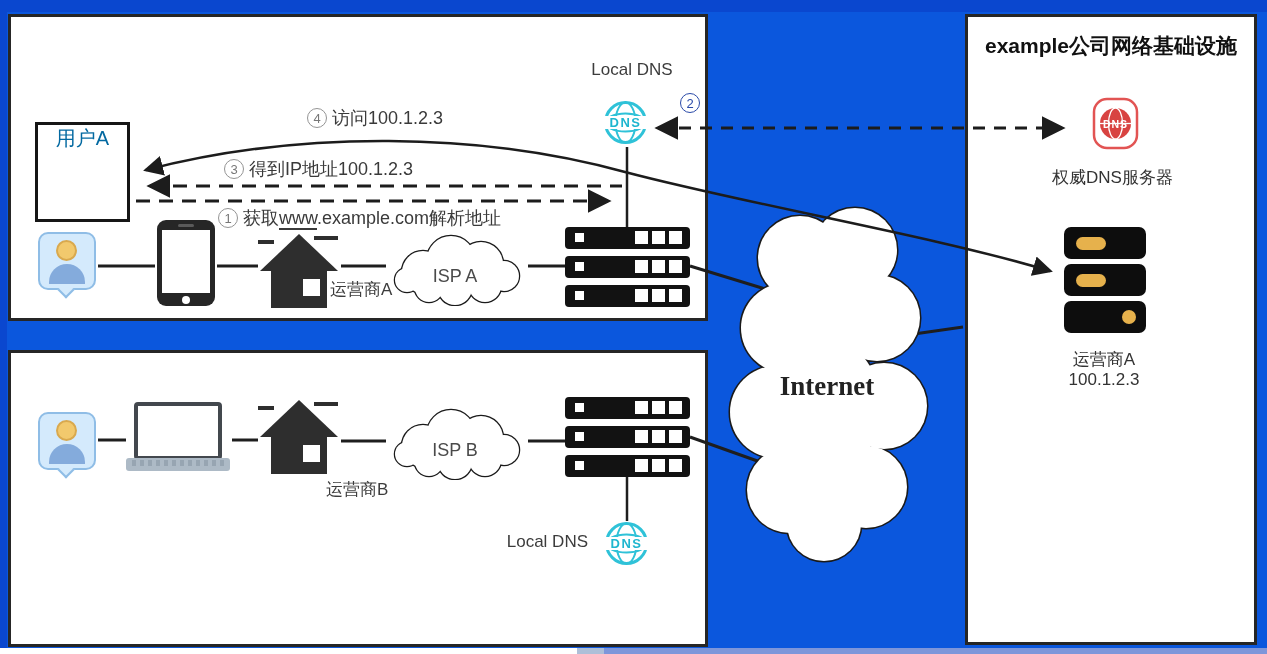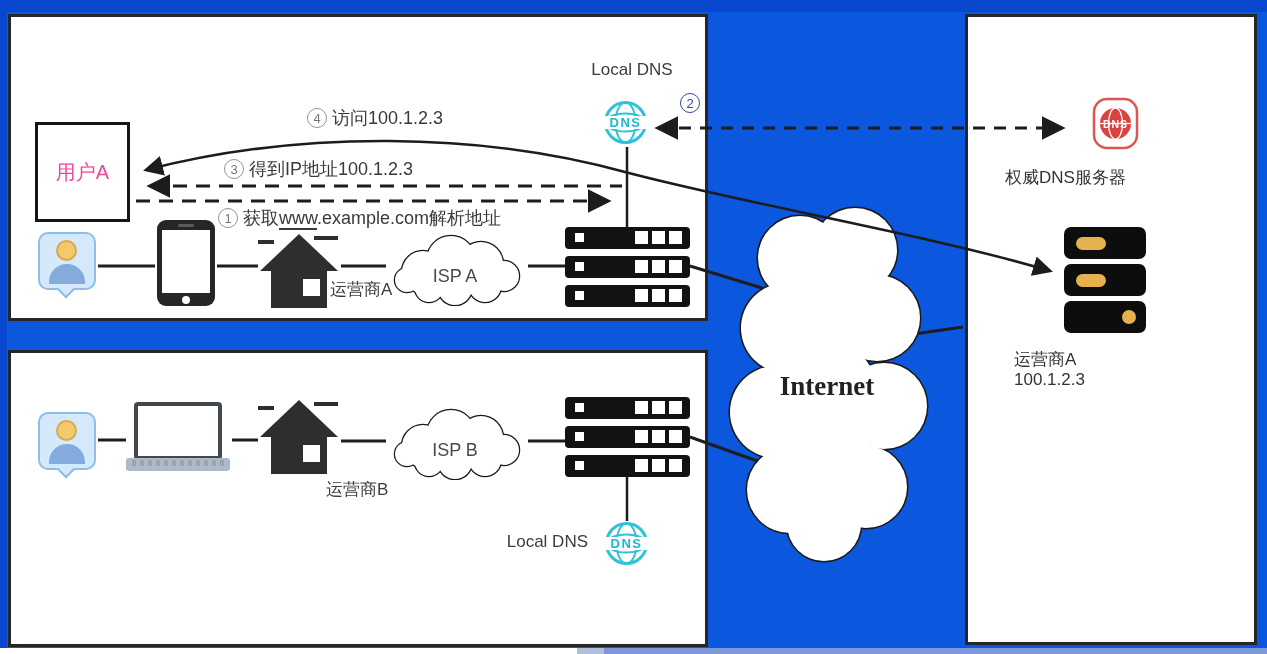--- a/index.html
+++ b/index.html
@@ -14,22 +14,22 @@
   .panel{background:#ffffff;border:3px solid #262626;}
   #panel-top{left:8px;top:14px;width:700px;height:307px;}
   #panel-bottom{left:8px;top:350px;width:700px;height:297px;}
   #panel-right{left:965px;top:14px;width:292px;height:631px;}
   
   .strip{top:648px;height:6px;}
   .strip.s1{left:0;width:577px;background:#ffffff;}
   .strip.s2{left:577px;width:27px;background:#aebfd8;}
   .strip.s3{left:604px;width:663px;background:#7e96da;}
   
-  .user-box{background:#fff;border:3px solid #161616;display:flex;align-items:center;justify-content:center;
-            font-size:20px;color:#ec4899;z-index:6;}
+  .user-box{background:#fff;border:3px solid #161616;display:flex;justify-content:center;
+            font-size:20px;color:#0369a1;z-index:6;}
   
   .lbl{z-index:7;font-size:18px;color:#3a3a3a;white-space:nowrap;display:flex;align-items:center;gap:5px;}
   .cnum{display:inline-flex;width:20px;height:20px;border:1.5px solid #949494;border-radius:50%;
         align-items:center;justify-content:center;font-size:13px;color:#777;flex:0 0 auto;background:rgba(255,255,255,.5);}
   .lbl.navy{color:#1e3ea6;font-size:17px;}
   .lbl.navy .cnum{border-color:#2a4aa8;color:#2a4aa8;background:transparent;}
   .small-lbl{z-index:7;font-size:17px;color:#3c3c3c;white-space:nowrap;}
   .underline{border-bottom:2px solid #3a3a3a;padding-bottom:0;}
   
   .avatar{width:58px;height:64px;z-index:6;}
@@ -57,21 +57,21 @@
   .srv-row{position:relative;width:125px;height:22px;background:#121212;border-radius:4px;}
   .srv-row .sq-s{position:absolute;left:10px;top:6px;width:9px;height:9px;background:#fff;}
   .srv-row .sq1{position:absolute;left:70px;top:4px;width:13px;height:13px;background:#fff;}
   .srv-row .sq2{position:absolute;left:87px;top:4px;width:13px;height:13px;background:#fff;}
   .srv-row .sq3{position:absolute;left:104px;top:4px;width:13px;height:13px;background:#fff;}
   
   .srv2{width:82px;z-index:6;display:flex;flex-direction:column;gap:5px;}
   .srv2 .row{position:relative;width:82px;height:32px;background:#0d0d0d;border-radius:7px;}
   .srv2 .bar{position:absolute;left:12px;top:10px;width:30px;height:13px;border-radius:7px;background:#e6b14c;}
   .srv2 .dot{position:absolute;right:10px;top:9px;width:14px;height:14px;border-radius:50%;background:#e6b14c;}
-  .txt-c{z-index:7;font-size:17px;color:#333;white-space:nowrap;}
+  .txt-c{z-index:7;text-align:center;font-size:17px;color:#333;white-space:nowrap;}
   #right-title{z-index:7;font-size:21px;font-weight:bold;color:#111;text-align:center;white-space:nowrap;}
   #watermark{z-index:7;font-size:15px;color:#b4b4b4;text-align:right;}
   svg{display:block;}
   #overlay{position:absolute;left:0;top:0;z-index:5;pointer-events:none;}
   .icon-svg{z-index:6;}
 </style>
 </head>
 <body>
 
 <div id="stage">
@@ -317,20 +317,21 @@
   <div class="abs small-lbl" style="left:470px;top:532px;width:118px;text-align:right;">Local DNS</div>
 
   <svg class="abs icon-svg" style="left:604px;top:521px;" width="45" height="45" viewBox="0 0 45 45">
     <circle cx="22.5" cy="22.5" r="20" fill="#fff" stroke="#2fc2d8" stroke-width="3"></circle>
     <ellipse cx="22.5" cy="22.5" rx="10" ry="20" fill="none" stroke="#2fc2d8" stroke-width="2"></ellipse>
     <ellipse cx="22.5" cy="22.5" rx="20" ry="9" fill="none" stroke="#2fc2d8" stroke-width="2"></ellipse>
     <rect x="1" y="16" width="43" height="13" fill="#fff"></rect>
     <text x="22.5" y="27" text-anchor="middle" font-size="13" font-weight="bold" fill="#1fb6cf" letter-spacing="1.5">DNS</text>
   </svg>
 
+  <div class="abs" id="right-title" style="left:973px;top:32px;width:276px;">example公司网络基础设施</div>
 
   <svg class="abs icon-svg" style="left:1092px;top:97px;" width="47" height="53" viewBox="0 0 47 53">
     <rect x="2" y="2" width="43" height="49" rx="13" fill="#fff" stroke="#e25453" stroke-width="2.5"></rect>
     <circle cx="23.5" cy="26.5" r="15.5" fill="#d84341"></circle>
     <ellipse cx="23.5" cy="26.5" rx="7" ry="15.5" fill="none" stroke="#ffffff" stroke-width="1.3"></ellipse>
     <line x1="8" y1="26.5" x2="39" y2="26.5" stroke="#ffffff" stroke-width="1.3"></line>
     <text x="23.5" y="30.5" text-anchor="middle" font-size="10.5" font-weight="bold" fill="#ffffff" letter-spacing="1">DNS</text>
   </svg>
 
   <div class="abs txt-c" style="left:1005px;top:166px;width:215px;">权威DNS服务器</div>

